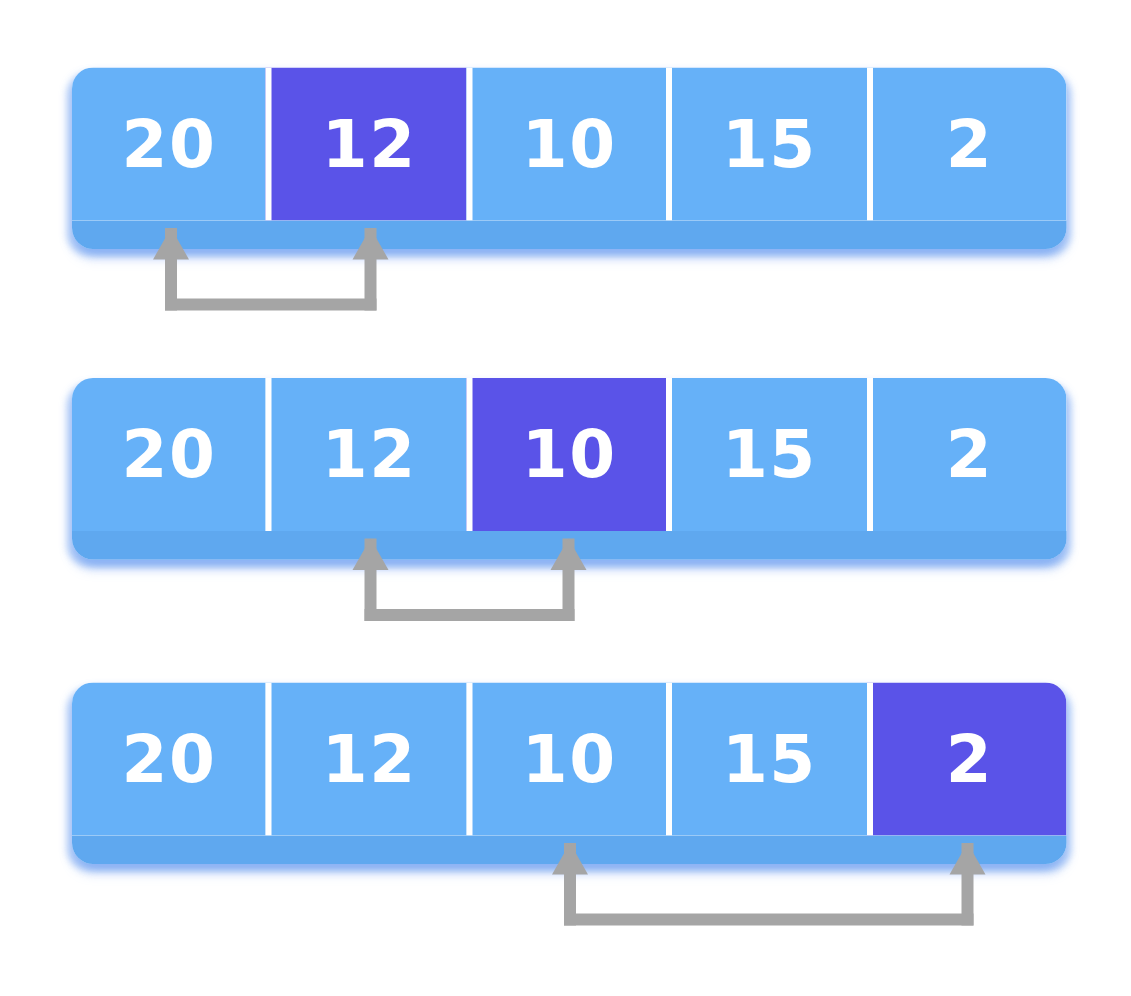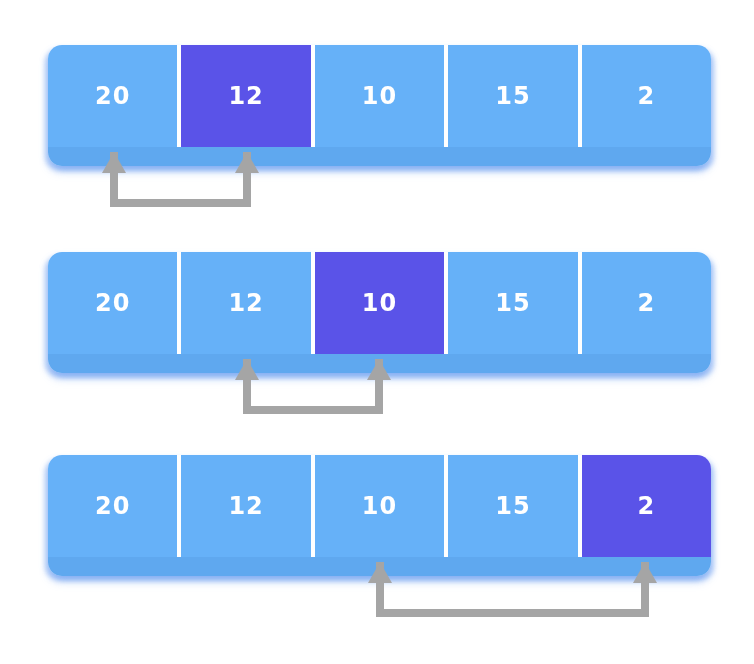--- a/index.html
+++ b/index.html
@@ -41,21 +41,21 @@
     border-radius: 14px 14px 0 0;
     overflow: hidden;
   }
   .cell {
     flex: 1 1 0;
     display: flex;
     align-items: center;
     justify-content: center;
     background: var(--cell, #66b1f8);
     color: var(--text, #ffffff);
-    font-size: 24px;
+    font-size: 44px;
     font-weight: 700;
     letter-spacing: 1px;
     user-select: none;
   }
   .cell + .cell { border-left: 4px solid var(--divider, #ffffff); }
   .cell.highlight { background: var(--highlight, #5a53e8); }
 
   .base-strip {
     height: 19px;
     background: var(--strip, #5fa8ef);

